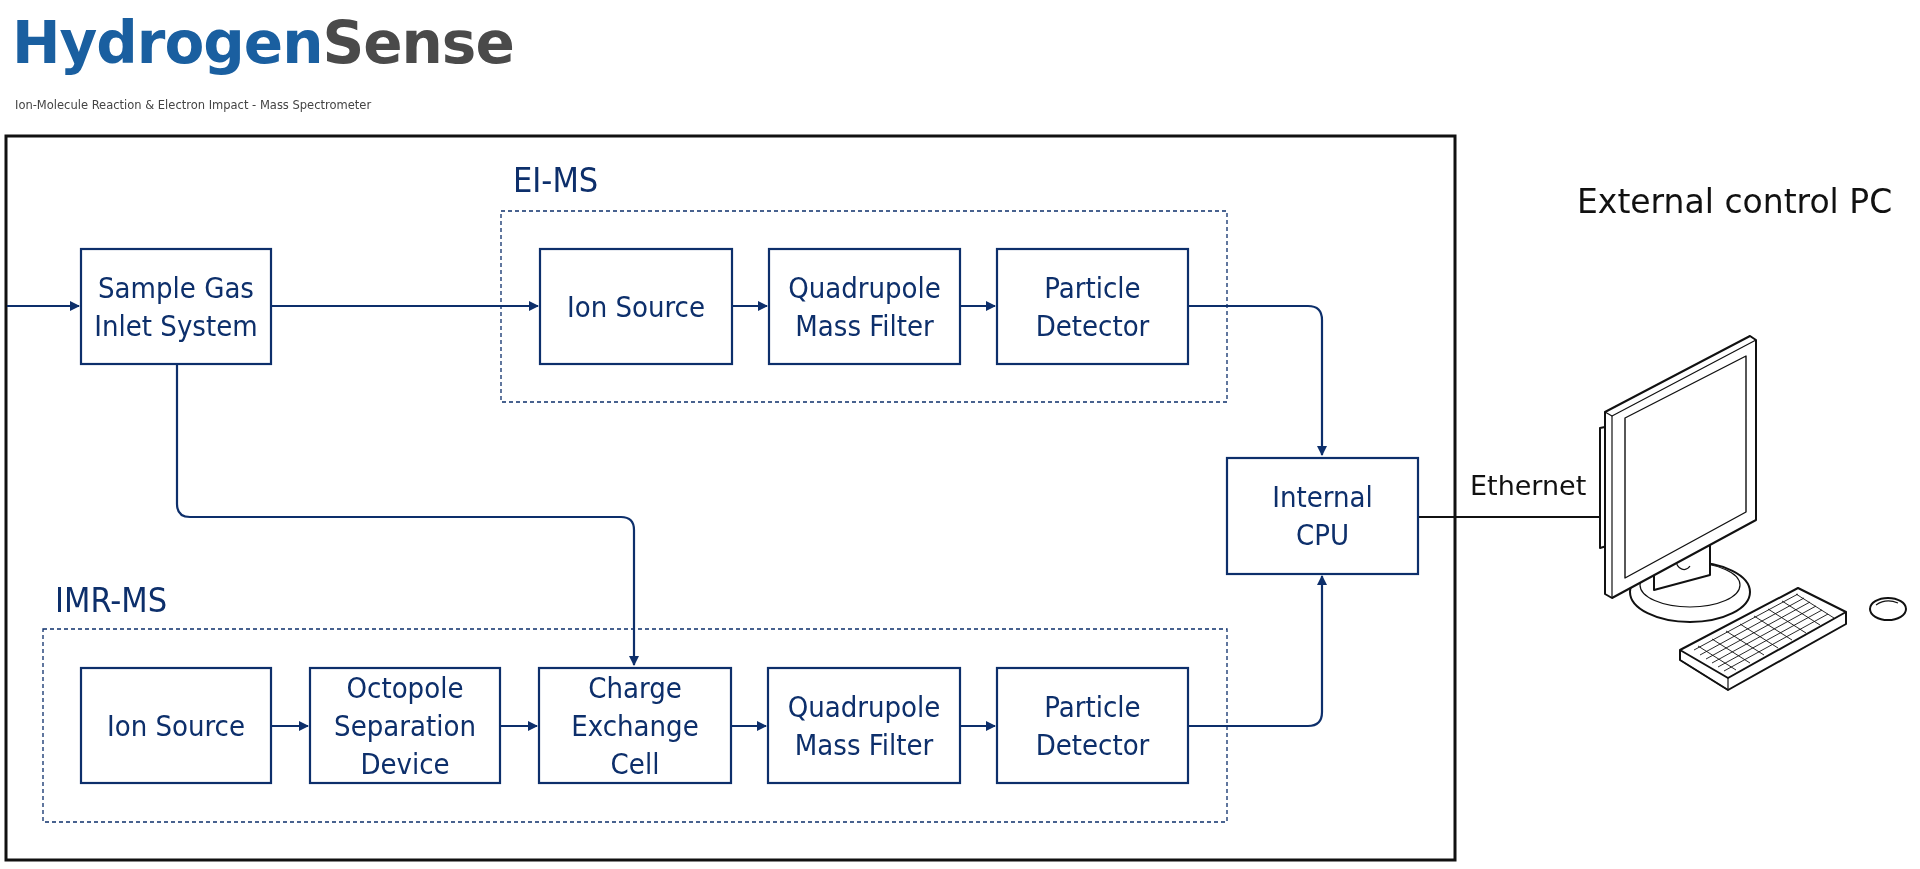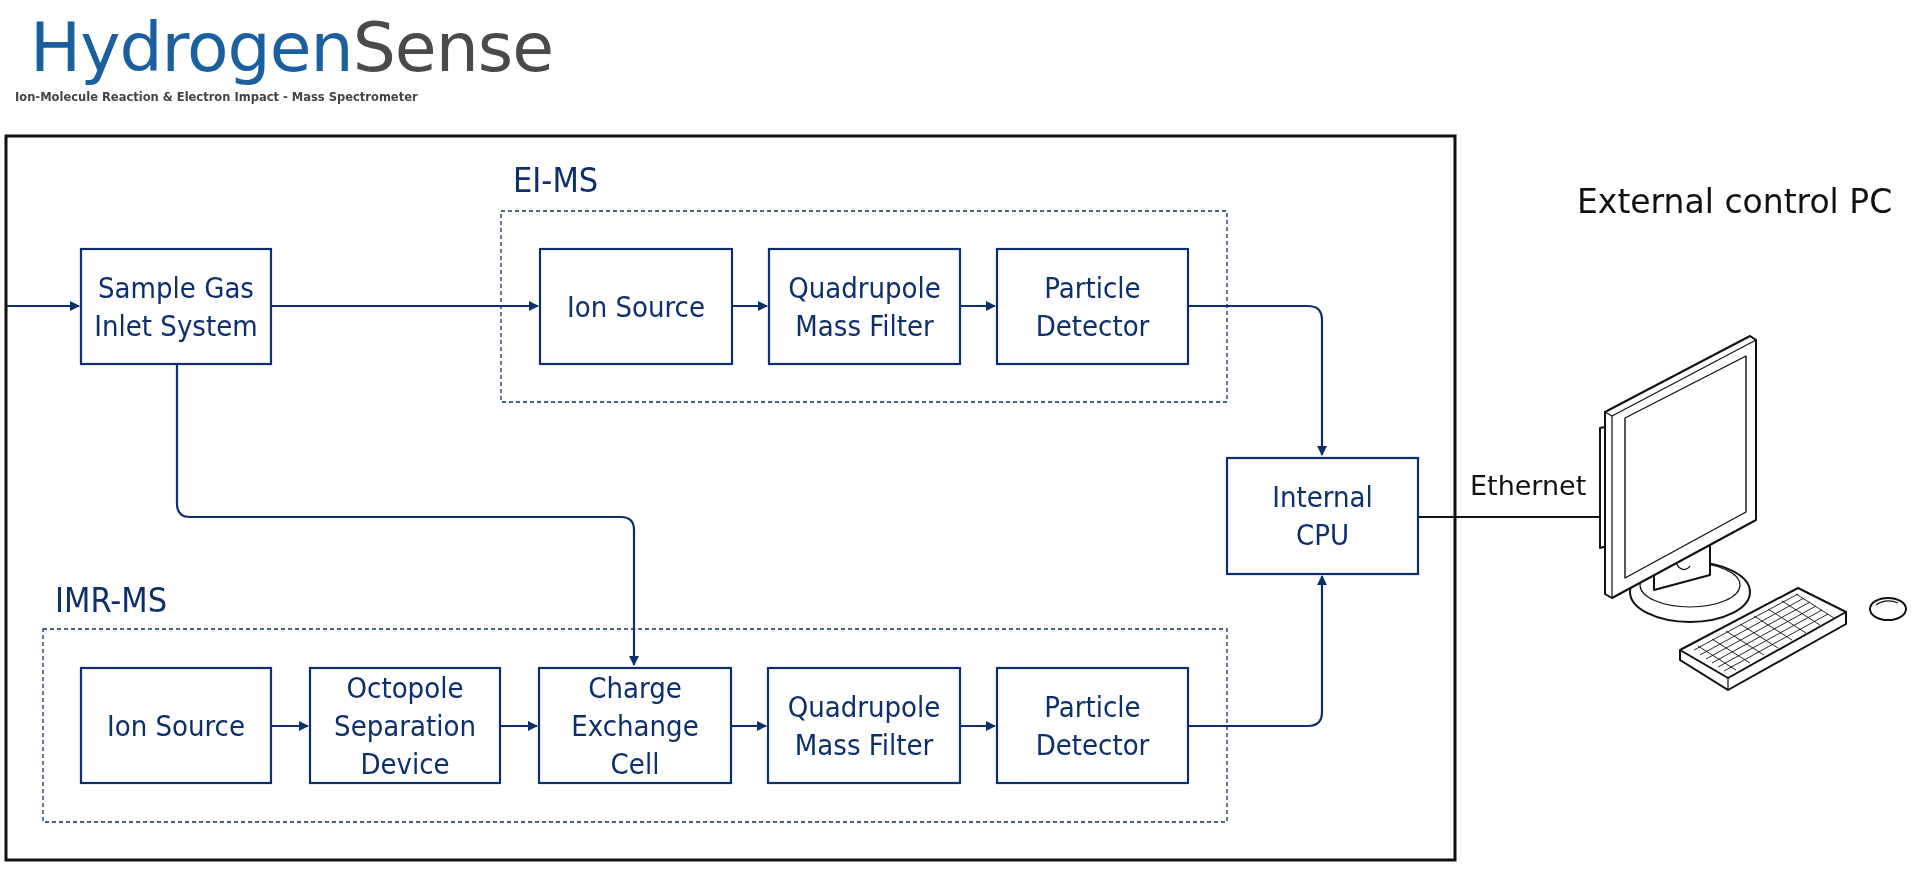--- a/index.html
+++ b/index.html
@@ -1,20 +1,20 @@
 <!DOCTYPE html>
 <html><head>
 <meta charset="utf-8">
 <style>
   html, body { margin:0; padding:0; background:#ffffff; }
   body { width:1920px; height:869px; position:relative; overflow:hidden; font-family:"DejaVu Sans", sans-serif; }
-  .logo { position:absolute; left:30px; top:14px; font-family:"DejaVu Sans", sans-serif; font-weight:normal; font-size:68px; letter-spacing:-1px; line-height:1; }
+  .logo { position:absolute; left:12px; top:14px; font-family:"DejaVu Sans", sans-serif; font-weight:bold; font-size:58px; letter-spacing:-1px; line-height:1; }
   .logo .a { color:#1a5fa0; }
   .logo .b { color:#4a4a4a; }
-  .subtitle { position:absolute; left:15px; top:90px; font-family:"DejaVu Sans", sans-serif; font-weight:bold; font-size:11.5px; color:#444; }
+  .subtitle { position:absolute; left:15px; top:98px; font-family:"DejaVu Sans", sans-serif; font-weight:normal; font-size:11.5px; color:#444; }
   svg { position:absolute; left:0; top:0; }
   .lbl { font-family:"DejaVu Sans Condensed","DejaVu Sans", sans-serif; fill:#0d2f6b; }
   .blk { font-family:"DejaVu Sans", sans-serif; fill:#111; }
 </style>
 </head>
 <body>
 
 <div class="logo"><span class="a">Hydrogen</span><span class="b">Sense</span></div>
 <div class="subtitle">Ion-Molecule Reaction &amp; Electron Impact - Mass Spectrometer</div>
 

